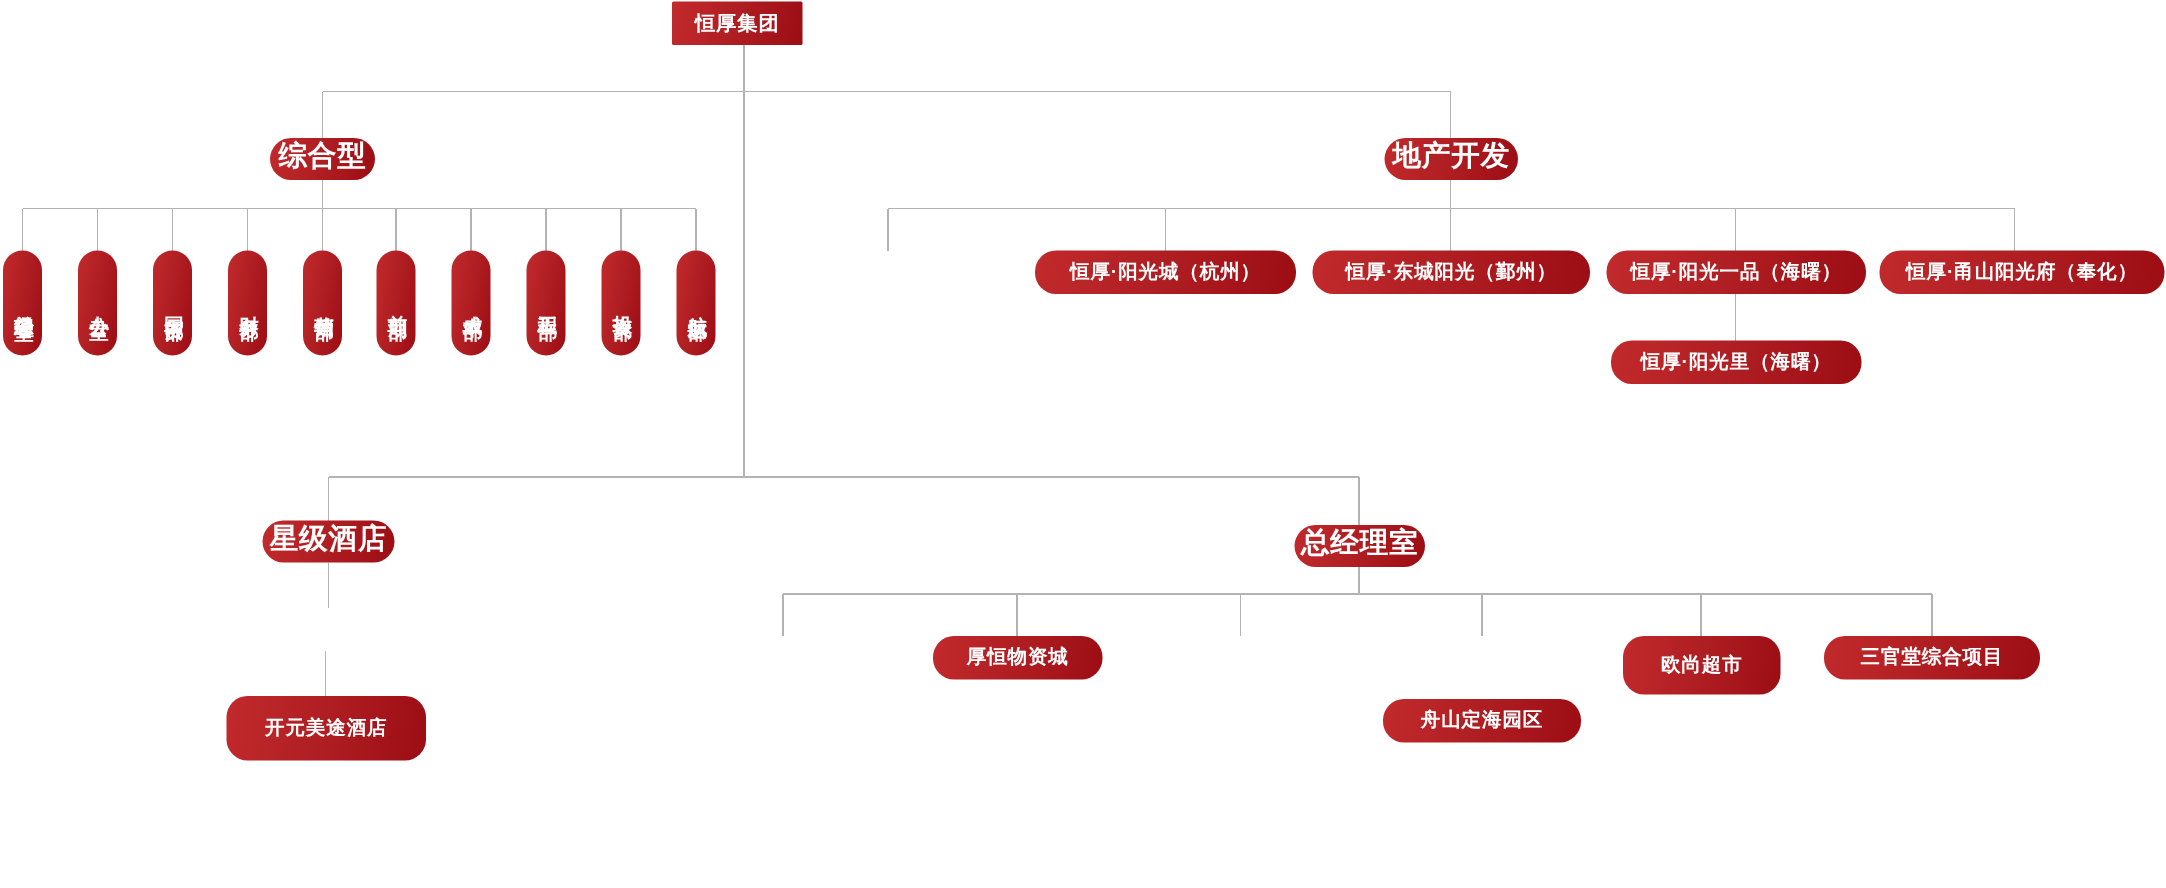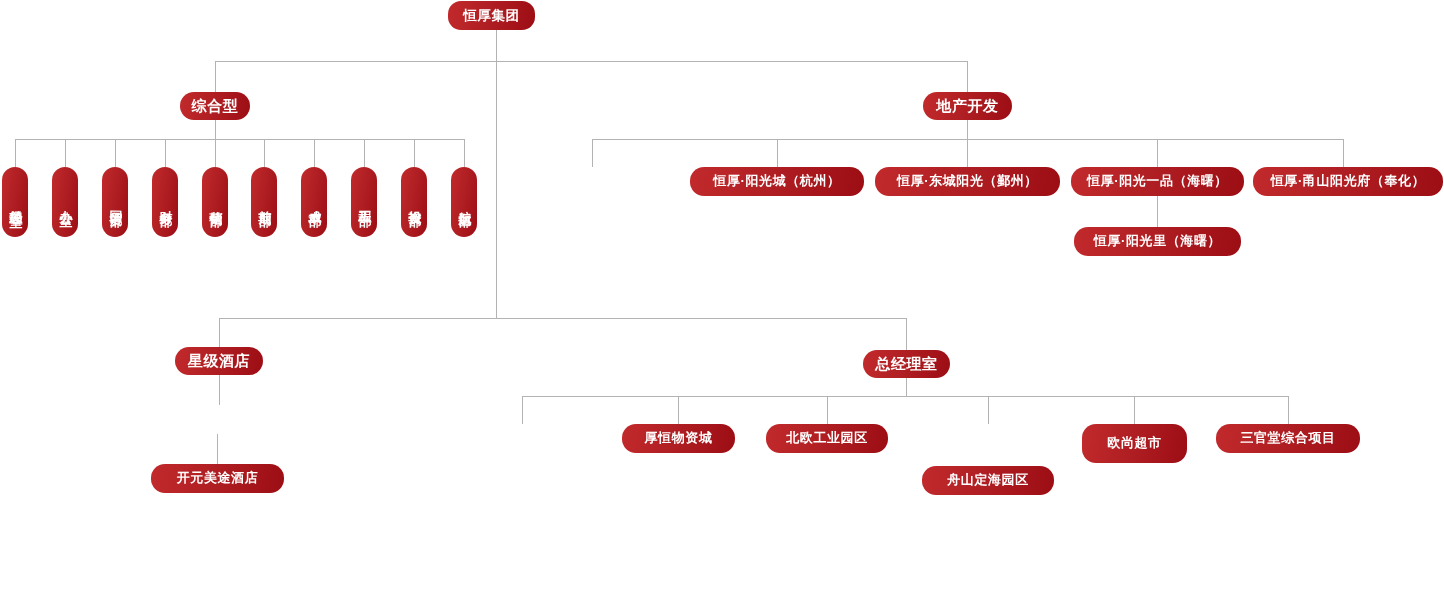--- a/index.html
+++ b/index.html
@@ -52,24 +52,25 @@
   .node.vertical {
     writing-mode: vertical-rl;
     text-orientation: upright;
     border-radius: 13px;
     letter-spacing: 1.5px;
     font-size: 13px;
     padding: 6px 0;
   }
   .node.root {
     font-size: 13.5px;
-    border-radius: 13px;
+    border-radius: 1px;
   }
   .node.level2 {
-    font-size: 15px;
+    font-size: 19px;
+    font-family: Liberation Mono, monospace;
   }
 </style>
 </head>
 <body>
 
 <div id="org-chart">
 
   <svg id="connectors" viewBox="0 0 1444 592" width="1444" height="592">
 
     <line x1="496" y1="30" x2="496" y2="61"></line>
@@ -141,21 +142,20 @@
   <div class="node vertical" style="left:401px; top:167px; width:26px; height:70px;">投资部</div>
   <div class="node vertical" style="left:451px; top:167px; width:26px; height:70px;">航运部</div>
 
   <div class="node" style="left:690px; top:167px; width:174px; height:29px;">恒厚·阳光城（杭州）</div>
   <div class="node" style="left:875px; top:167px; width:185px; height:29px;">恒厚·东城阳光（鄞州）</div>
   <div class="node" style="left:1071px; top:167px; width:173px; height:29px;">恒厚·阳光一品（海曙）</div>
   <div class="node" style="left:1253px; top:167px; width:190px; height:29px;">恒厚·甬山阳光府（奉化）</div>
 
   <div class="node" style="left:1074px; top:227px; width:167px; height:29px;">恒厚·阳光里（海曙）</div>
 
-  <div class="node" style="left:151px; top:464px; width:133px; height:29px;">开元美途酒店</div>
+  <div class="node" style="left:151px; top:464px; width:133px; height:43px;">开元美途酒店</div>
 
   <div class="node" style="left:622px; top:424px; width:113px; height:29px;">厚恒物资城</div>
-  <div class="node" style="left:766px; top:424px; width:122px; height:29px;">北欧工业园区</div>
   <div class="node" style="left:922px; top:424px; width:132px; height:29px;margin-top:42px;">舟山定海园区</div>
   <div class="node" style="left:1082px; top:424px; width:105px; height:39px;">欧尚超市</div>
   <div class="node" style="left:1216px; top:424px; width:144px; height:29px;">三官堂综合项目</div>
 
 </div>
 
 </body></html>

